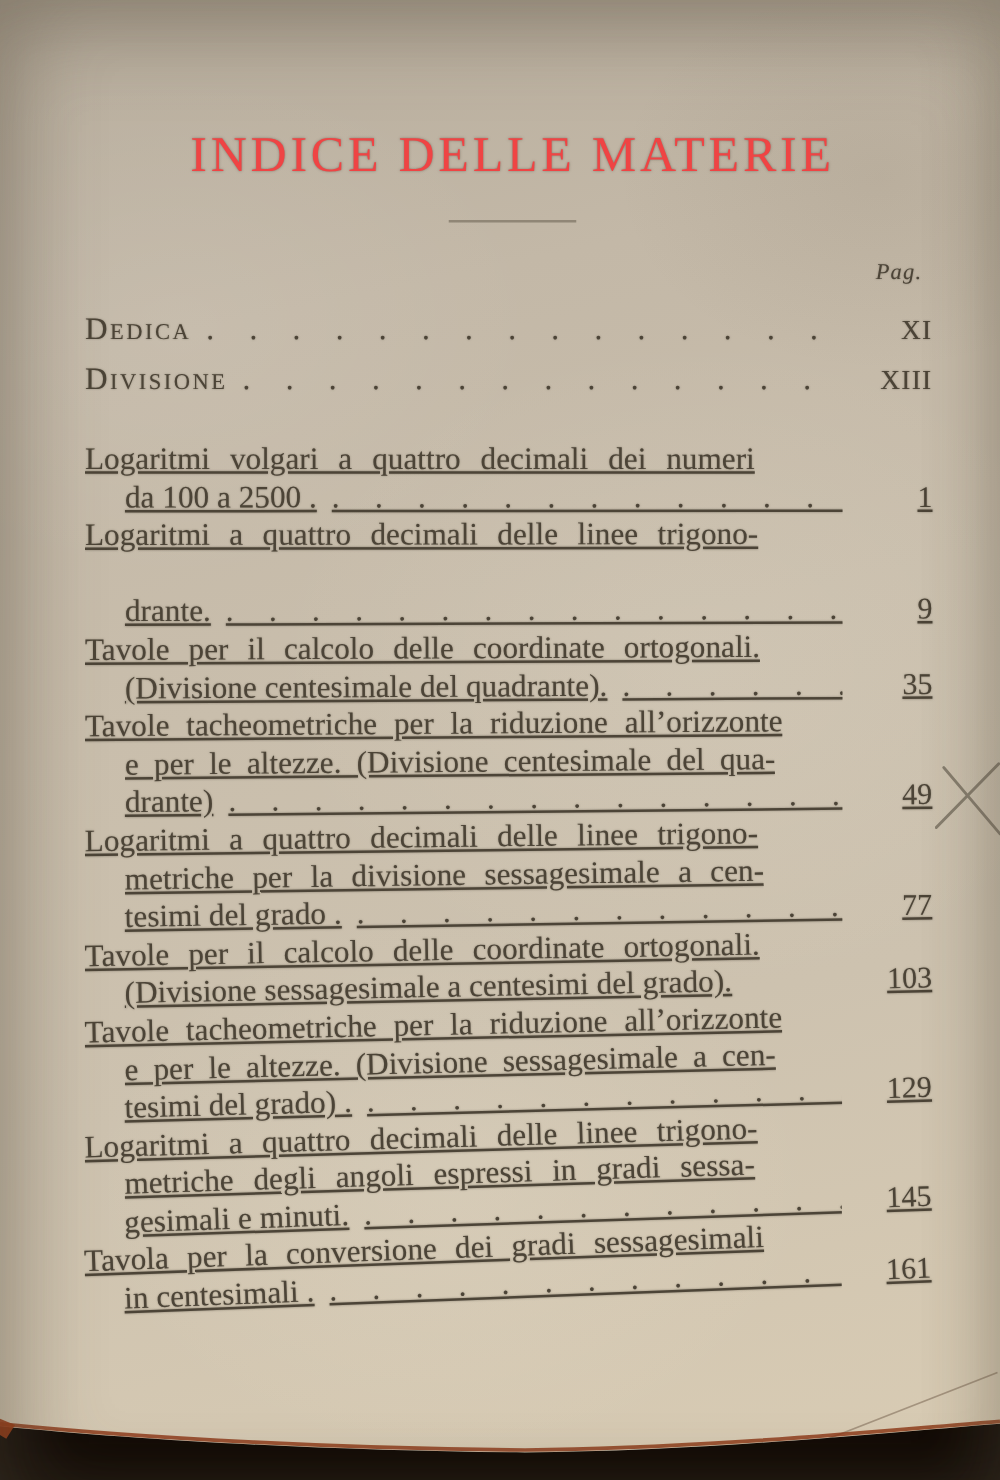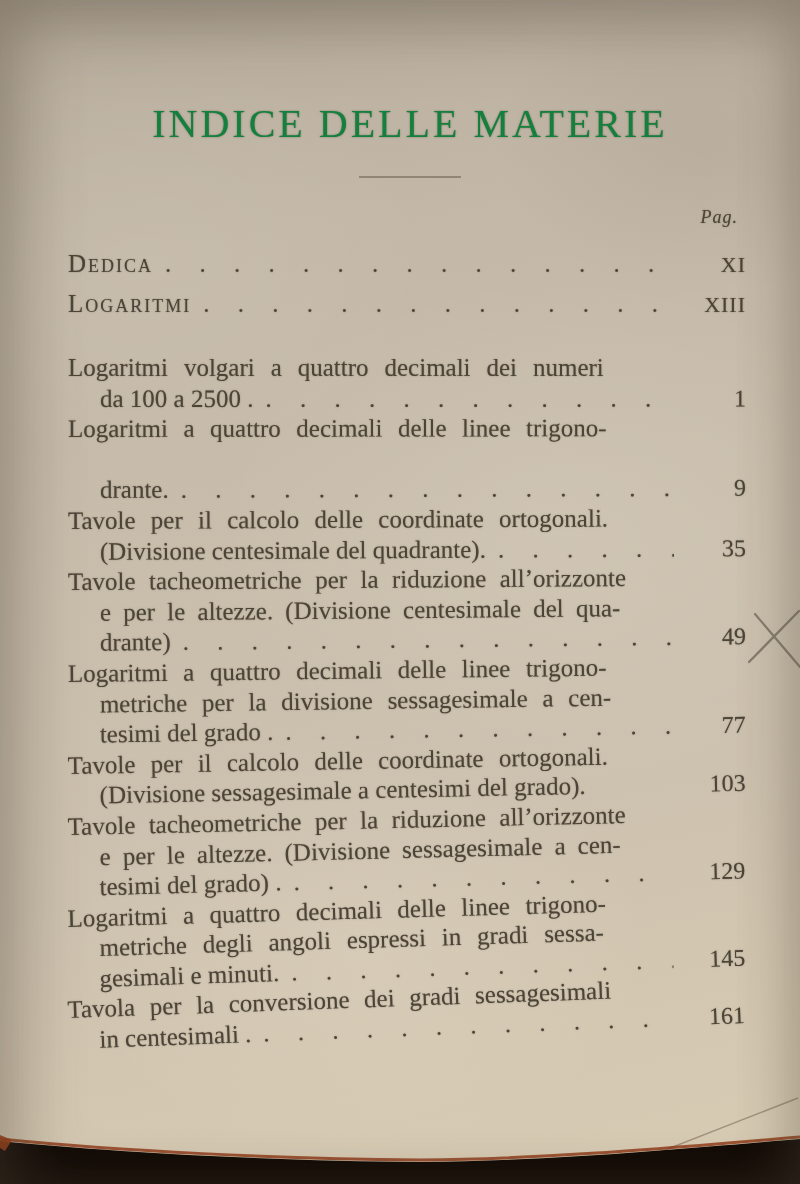--- a/index.html
+++ b/index.html
@@ -21,21 +21,21 @@
   .vignette{
     position:absolute;inset:0;pointer-events:none;
     box-shadow:
       inset 0 34px 60px rgba(86,76,60,.28),
       inset 34px 0 55px rgba(86,76,60,.20),
       inset -22px 0 45px rgba(86,76,60,.14);
   }
   .page-inner{position:absolute;inset:0;padding:104px 48px 0 68px;}
   .title{
     font-size:40px;line-height:40px;letter-spacing:3px;text-align:center;
-    color:#15803d;font-weight:400;
+    color:#ef4444;font-weight:400;
     text-shadow:0 0 2px rgba(70,64,53,.55);
   }
   .rule{width:102px;height:2px;background:#7f7666;opacity:.75;margin:32px auto 0 auto;}
   .pag-header{
     text-align:right;font-style:italic;font-size:18px;line-height:26px;
     margin:26px 14px 0 0;letter-spacing:1px;
     text-shadow:0 0 1.5px rgba(76,69,57,.5);
   }
   .front-matter{margin-top:19px;}
   .row{
@@ -58,42 +58,42 @@
     flex:1 1 auto;overflow:hidden;white-space:nowrap;
     word-spacing:22px;padding-left:12px;
     text-shadow:0 0 1.5px rgba(76,69,57,.5);
   }
   .pagenum{
     flex:0 0 72px;width:72px;text-align:right;padding-right:6px;
     font-size:24px;
     text-shadow:0 0 1.5px rgba(76,69,57,.55);
   }
   .pagenum.roman{font-size:22px;letter-spacing:1px;}
-  #toc-list{margin-top:34px;}
+  #toc-list{margin-top:34px;text-decoration:underline;}
   .bottom-edge{position:absolute;left:0;top:1060px;width:800px;height:124px;pointer-events:none;}
   .x-mark{position:absolute;top:603px;right:0;width:52px;height:70px;pointer-events:none;opacity:.75;}
 </style>
 </head>
 <body>
 
 <div class="mottle"></div>
 
 <div class="page-inner">
   <div class="title">INDICE DELLE MATERIE</div>
   <div class="rule"></div>
   <div class="pag-header">Pag.</div>
 
   <div class="front-matter" id="front-matter">
       <div class="row smallcaps">
     <span class="row-text">Dedica</span>
     <span class="leader">. . . . . . . . . . . . . . . . . . . . . . . . . .</span>
     <span class="pagenum roman">XI</span>
   </div>
       <div class="row smallcaps">
-    <span class="row-text">Logaritmi</span>
+    <span class="row-text">Divisione</span>
     <span class="leader">. . . . . . . . . . . . . . . . . . . . . . . . . .</span>
     <span class="pagenum roman">XIII</span>
   </div>
     </div>
   <div id="toc-list">
       <div class="row justify" style="transform: rotate(-0.01deg);">
     <span class="row-text">Logaritmi volgari a quattro decimali dei numeri</span>
     <span class="leader"></span>
     <span class="pagenum"></span>
   </div>

